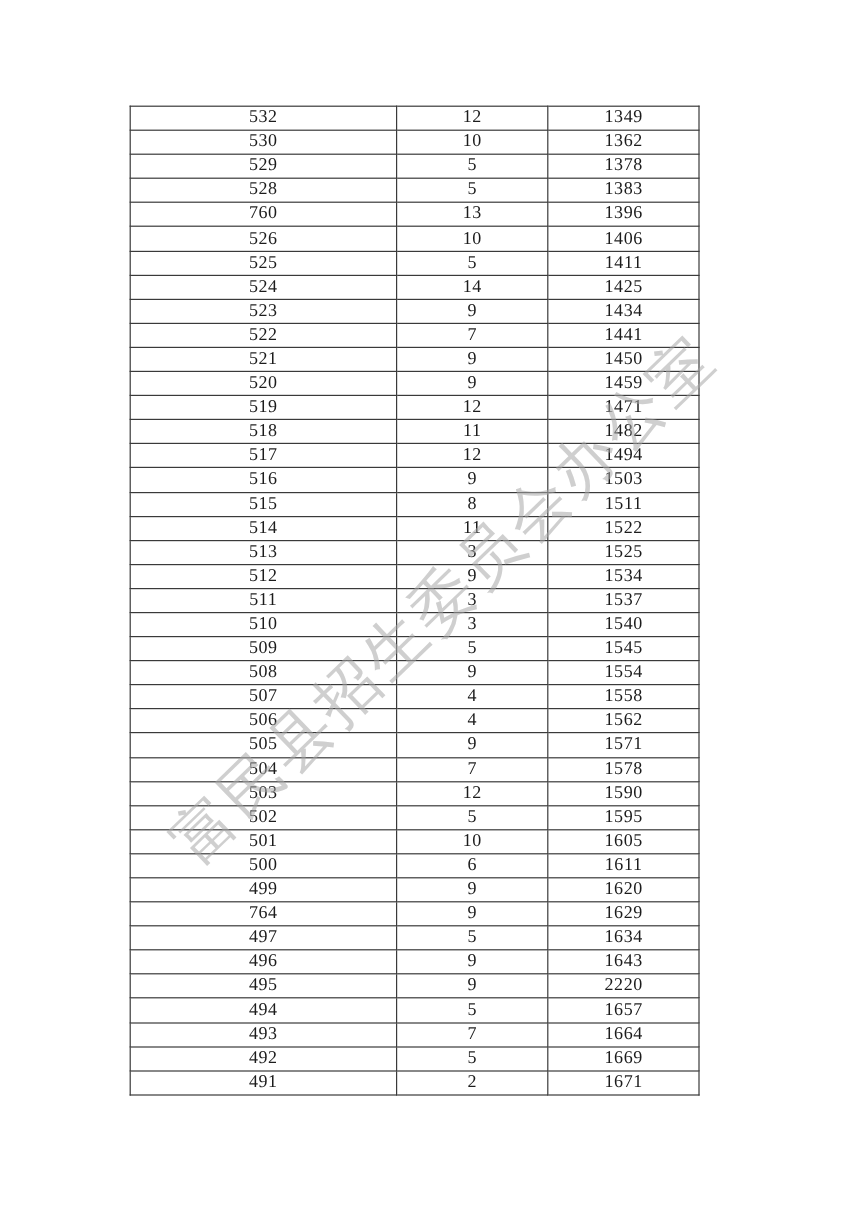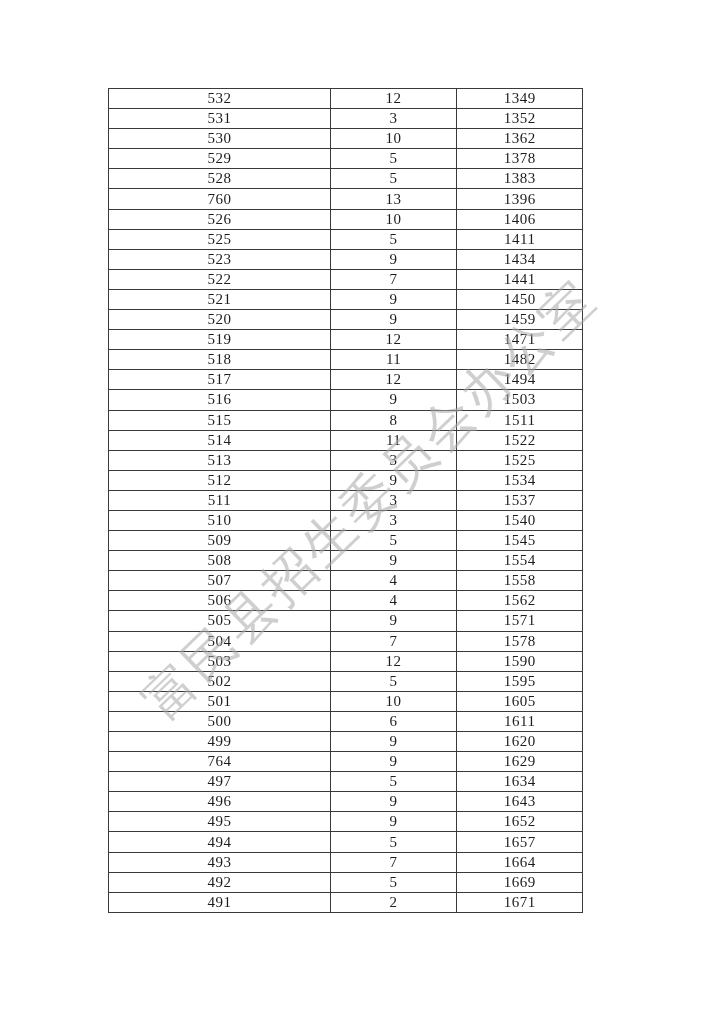--- a/index.html
+++ b/index.html
@@ -70,25 +70,20 @@
       <col class="c2">
       <col class="c3">
     </colgroup>
     <tbody>
         <tr>
           <td>532</td>
           <td>12</td>
           <td>1349</td>
         </tr>
         <tr>
-          <td>531</td>
-          <td>3</td>
-          <td>1352</td>
-        </tr>
-        <tr>
           <td>530</td>
           <td>10</td>
           <td>1362</td>
         </tr>
         <tr>
           <td>529</td>
           <td>5</td>
           <td>1378</td>
         </tr>
         <tr>
@@ -105,20 +100,25 @@
           <td>526</td>
           <td>10</td>
           <td>1406</td>
         </tr>
         <tr>
           <td>525</td>
           <td>5</td>
           <td>1411</td>
         </tr>
         <tr>
+          <td>524</td>
+          <td>14</td>
+          <td>1425</td>
+        </tr>
+        <tr>
           <td>523</td>
           <td>9</td>
           <td>1434</td>
         </tr>
         <tr>
           <td>522</td>
           <td>7</td>
           <td>1441</td>
         </tr>
         <tr>
@@ -247,21 +247,21 @@
           <td>1634</td>
         </tr>
         <tr>
           <td>496</td>
           <td>9</td>
           <td>1643</td>
         </tr>
         <tr>
           <td>495</td>
           <td>9</td>
-          <td>1652</td>
+          <td>2220</td>
         </tr>
         <tr>
           <td>494</td>
           <td>5</td>
           <td>1657</td>
         </tr>
         <tr>
           <td>493</td>
           <td>7</td>
           <td>1664</td>

